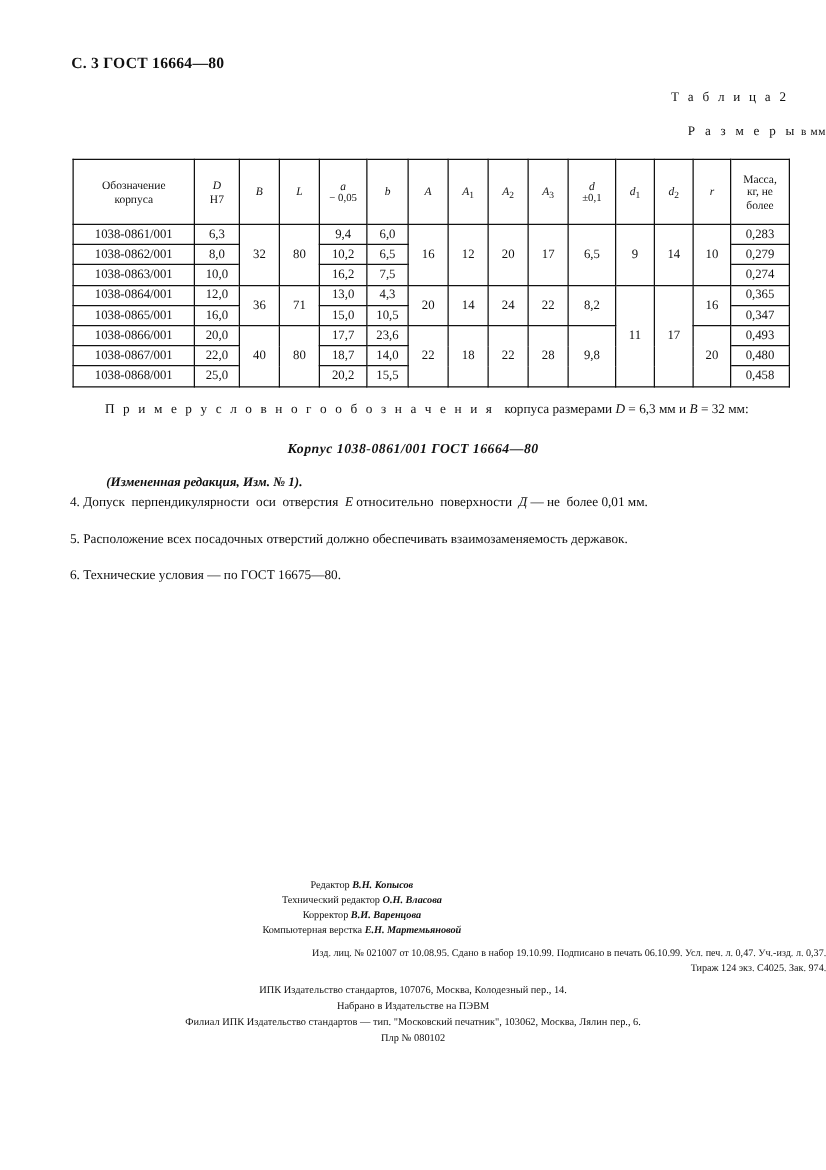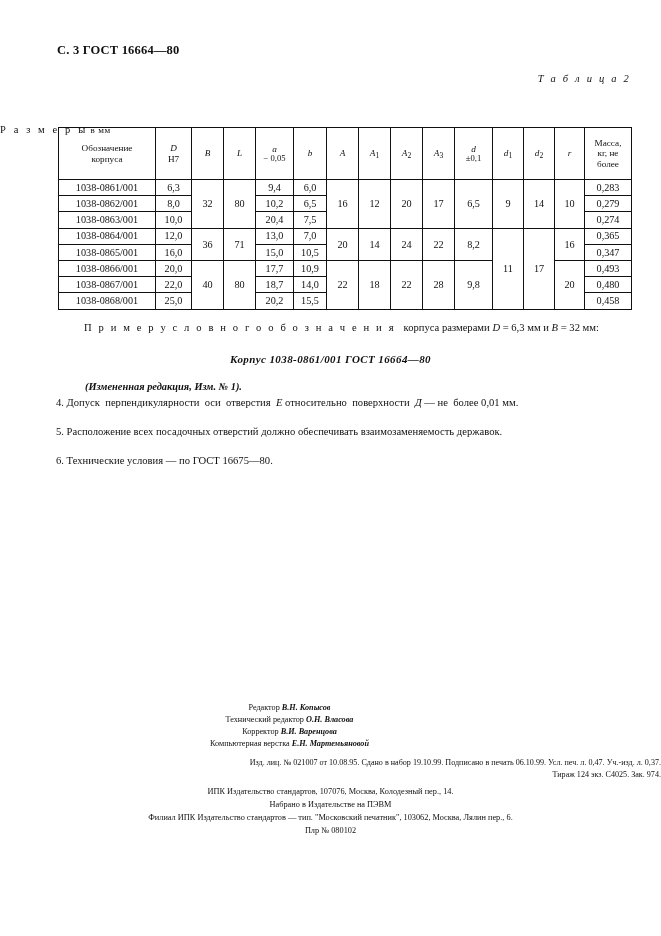--- a/index.html
+++ b/index.html
@@ -29,30 +29,28 @@
     font-weight: bold;
     letter-spacing: 0.2px;
     white-space: nowrap;
   }
   .table-caption {
     position: absolute;
     right: 30px; top: 73px;
     font-size: 10.5px;
     letter-spacing: 2.2px;
     white-space: nowrap;
-    font-style: italic;
   }
   .units-caption {
     position: absolute;
     left: 0; top: 100px;
     width: 661px;
-    text-align: left;
+    text-align: right;
     font-size: 10.5px;
     white-space: nowrap;
-    margin-top: 24px;
   }
   .units-caption .sp { letter-spacing: 2.6px; }
   .units-caption .sm { font-size: 9px; letter-spacing: 0.6px; }
 
   
   .tbl-wrap {
     position: absolute;
     left: 58px; top: 127px;
     width: 573px;
   }
@@ -243,31 +241,31 @@
           <tr>
             <td>1038-0862/001</td>
             <td>8,0</td>
             <td>10,2</td>
             <td>6,5</td>
             <td class="mass-col">0,279</td>
           </tr>
           <tr>
             <td>1038-0863/001</td>
             <td>10,0</td>
-            <td class=" grp-b">20,4</td>
+            <td class=" grp-b">16,2</td>
             <td class=" grp-b">7,5</td>
             <td class="mass-col">0,274</td>
           </tr>
           <tr>
             <td>1038-0864/001</td>
             <td>12,0</td>
             <td rowspan="2">36</td>
             <td rowspan="2">71</td>
             <td>13,0</td>
-            <td>7,0</td>
+            <td>4,3</td>
             <td rowspan="2">20</td>
             <td rowspan="2">14</td>
             <td rowspan="2">24</td>
             <td rowspan="2">22</td>
             <td rowspan="2">8,2</td>
             <td rowspan="5">11</td>
             <td rowspan="5">17</td>
             <td rowspan="2">16</td>
             <td class="mass-col">0,365</td>
           </tr>
@@ -277,21 +275,21 @@
             <td class=" grp-b">15,0</td>
             <td class=" grp-b">10,5</td>
             <td class="mass-col">0,347</td>
           </tr>
           <tr>
             <td>1038-0866/001</td>
             <td>20,0</td>
             <td rowspan="3">40</td>
             <td rowspan="3">80</td>
             <td>17,7</td>
-            <td>10,9</td>
+            <td>23,6</td>
             <td rowspan="3">22</td>
             <td rowspan="3">18</td>
             <td rowspan="3">22</td>
             <td rowspan="3">28</td>
             <td rowspan="3">9,8</td>
             <td rowspan="3">20</td>
             <td class="mass-col">0,493</td>
           </tr>
           <tr>
             <td>1038-0867/001</td>

